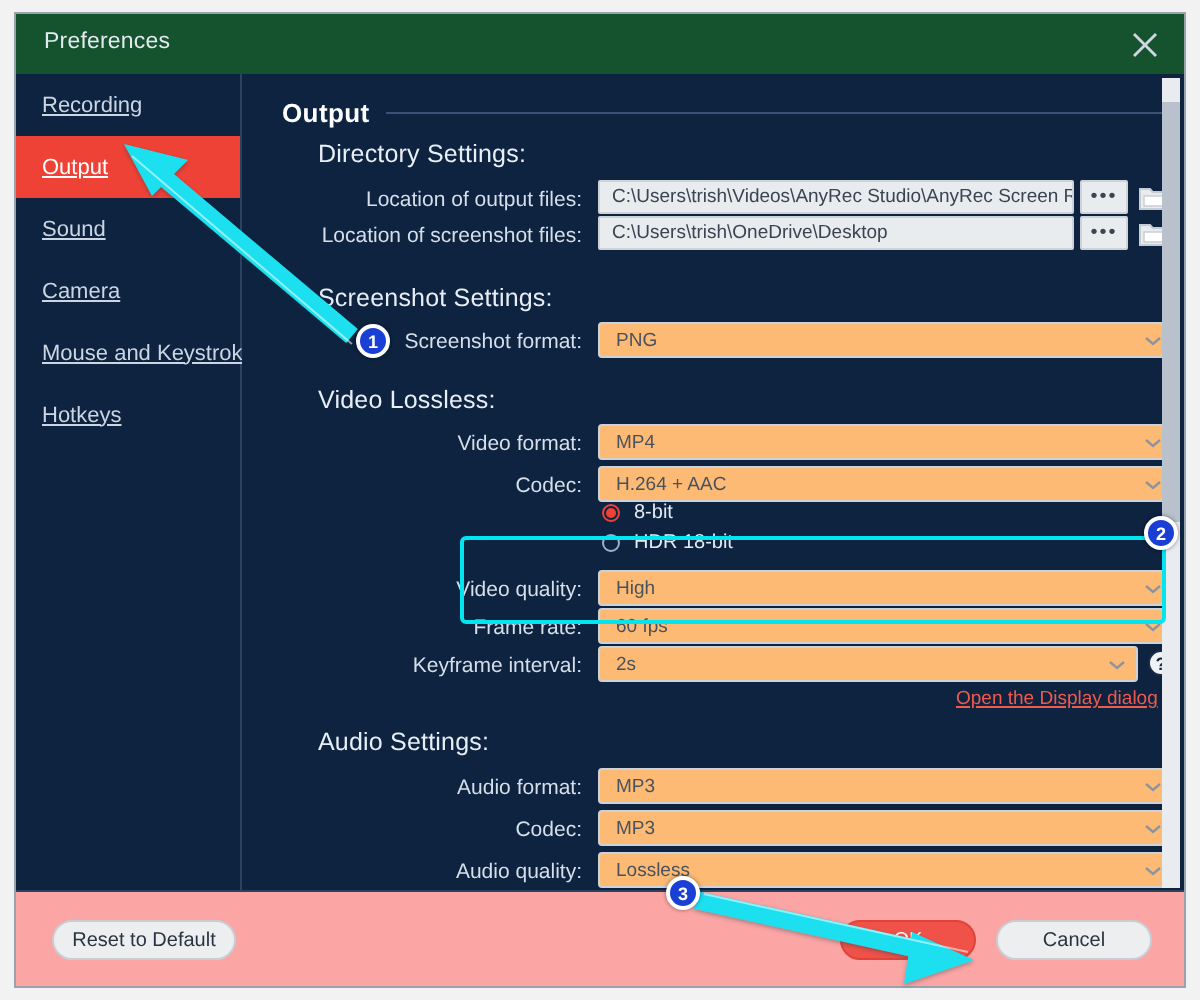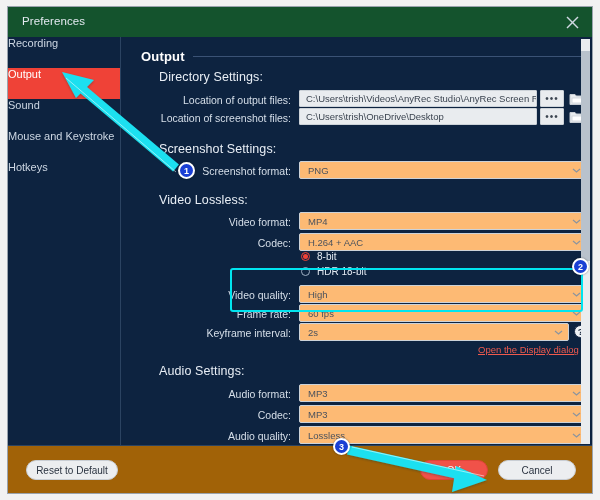--- a/index.html
+++ b/index.html
@@ -32,23 +32,24 @@
   .close-btn svg{display:block;}
 
   
   .sidebar{
     position:absolute;left:0;top:30px;width:112px;bottom:47px;
     background:#0d2340;border-right:1px solid #2a4straight;
     border-right:1px solid #2c4straight;
   }
   .sidebar{border-right:1px solid #2b4361;}
   .side-item{
-    height:31px;display:flex;align-items:flex-start;
+    height:31px;display:flex;align-items:center;padding-left:13px;
     font-size:11px;color:#ccd6e2;cursor:pointer;box-sizing:border-box;
     white-space:nowrap;
+    text-decoration:underline;
   }
   .side-item.active{background:#ef4237;color:#ffffff;}
 
   
   .content{
     position:absolute;left:113px;top:30px;right:0;bottom:47px;
     background:#0d2340;overflow:hidden;
   }
   .scroll-track{
     position:absolute;right:2px;top:2px;bottom:2px;width:9px;
@@ -124,21 +125,21 @@
     display:flex;align-items:center;justify-content:center;cursor:pointer;
     border:1px solid #1b2b47;box-sizing:border-box;
   }
   .link{
     position:absolute;font-size:9.5px;color:#ef5a4e;text-decoration:underline;
     cursor:pointer;white-space:nowrap;
   }
 
   
   .footer{
-    position:absolute;left:0;right:0;bottom:0;height:47px;background:#a16207;
+    position:absolute;left:0;right:0;bottom:0;height:47px;background:#fca5a5;
     border-top:1px solid #2b4361;
   }
   .btn-pill{
     position:absolute;height:20px;border-radius:10px;
     display:flex;align-items:center;justify-content:center;
     font-size:10px;cursor:pointer;box-sizing:border-box;
   }
   .btn-light{background:#eceef0;color:#2a3340;border:1px solid #c9ced4;}
   .btn-ok{background:#f05249;color:#ffffff;border:1px solid #e04339;}
 
@@ -174,20 +175,23 @@
 
     <div class="sidebar">
       <div class="side-item">
         <span>Recording</span>
       </div>
       <div class="side-item active">
         <span>Output</span>
       </div>
       <div class="side-item">
         <span>Sound</span>
+      </div>
+      <div class="side-item">
+        <span>Camera</span>
       </div>
       <div class="side-item">
         <span>Mouse and Keystroke</span>
       </div>
       <div class="side-item">
         <span>Hotkeys</span>
       </div>
     </div>
 
     <div class="content">

